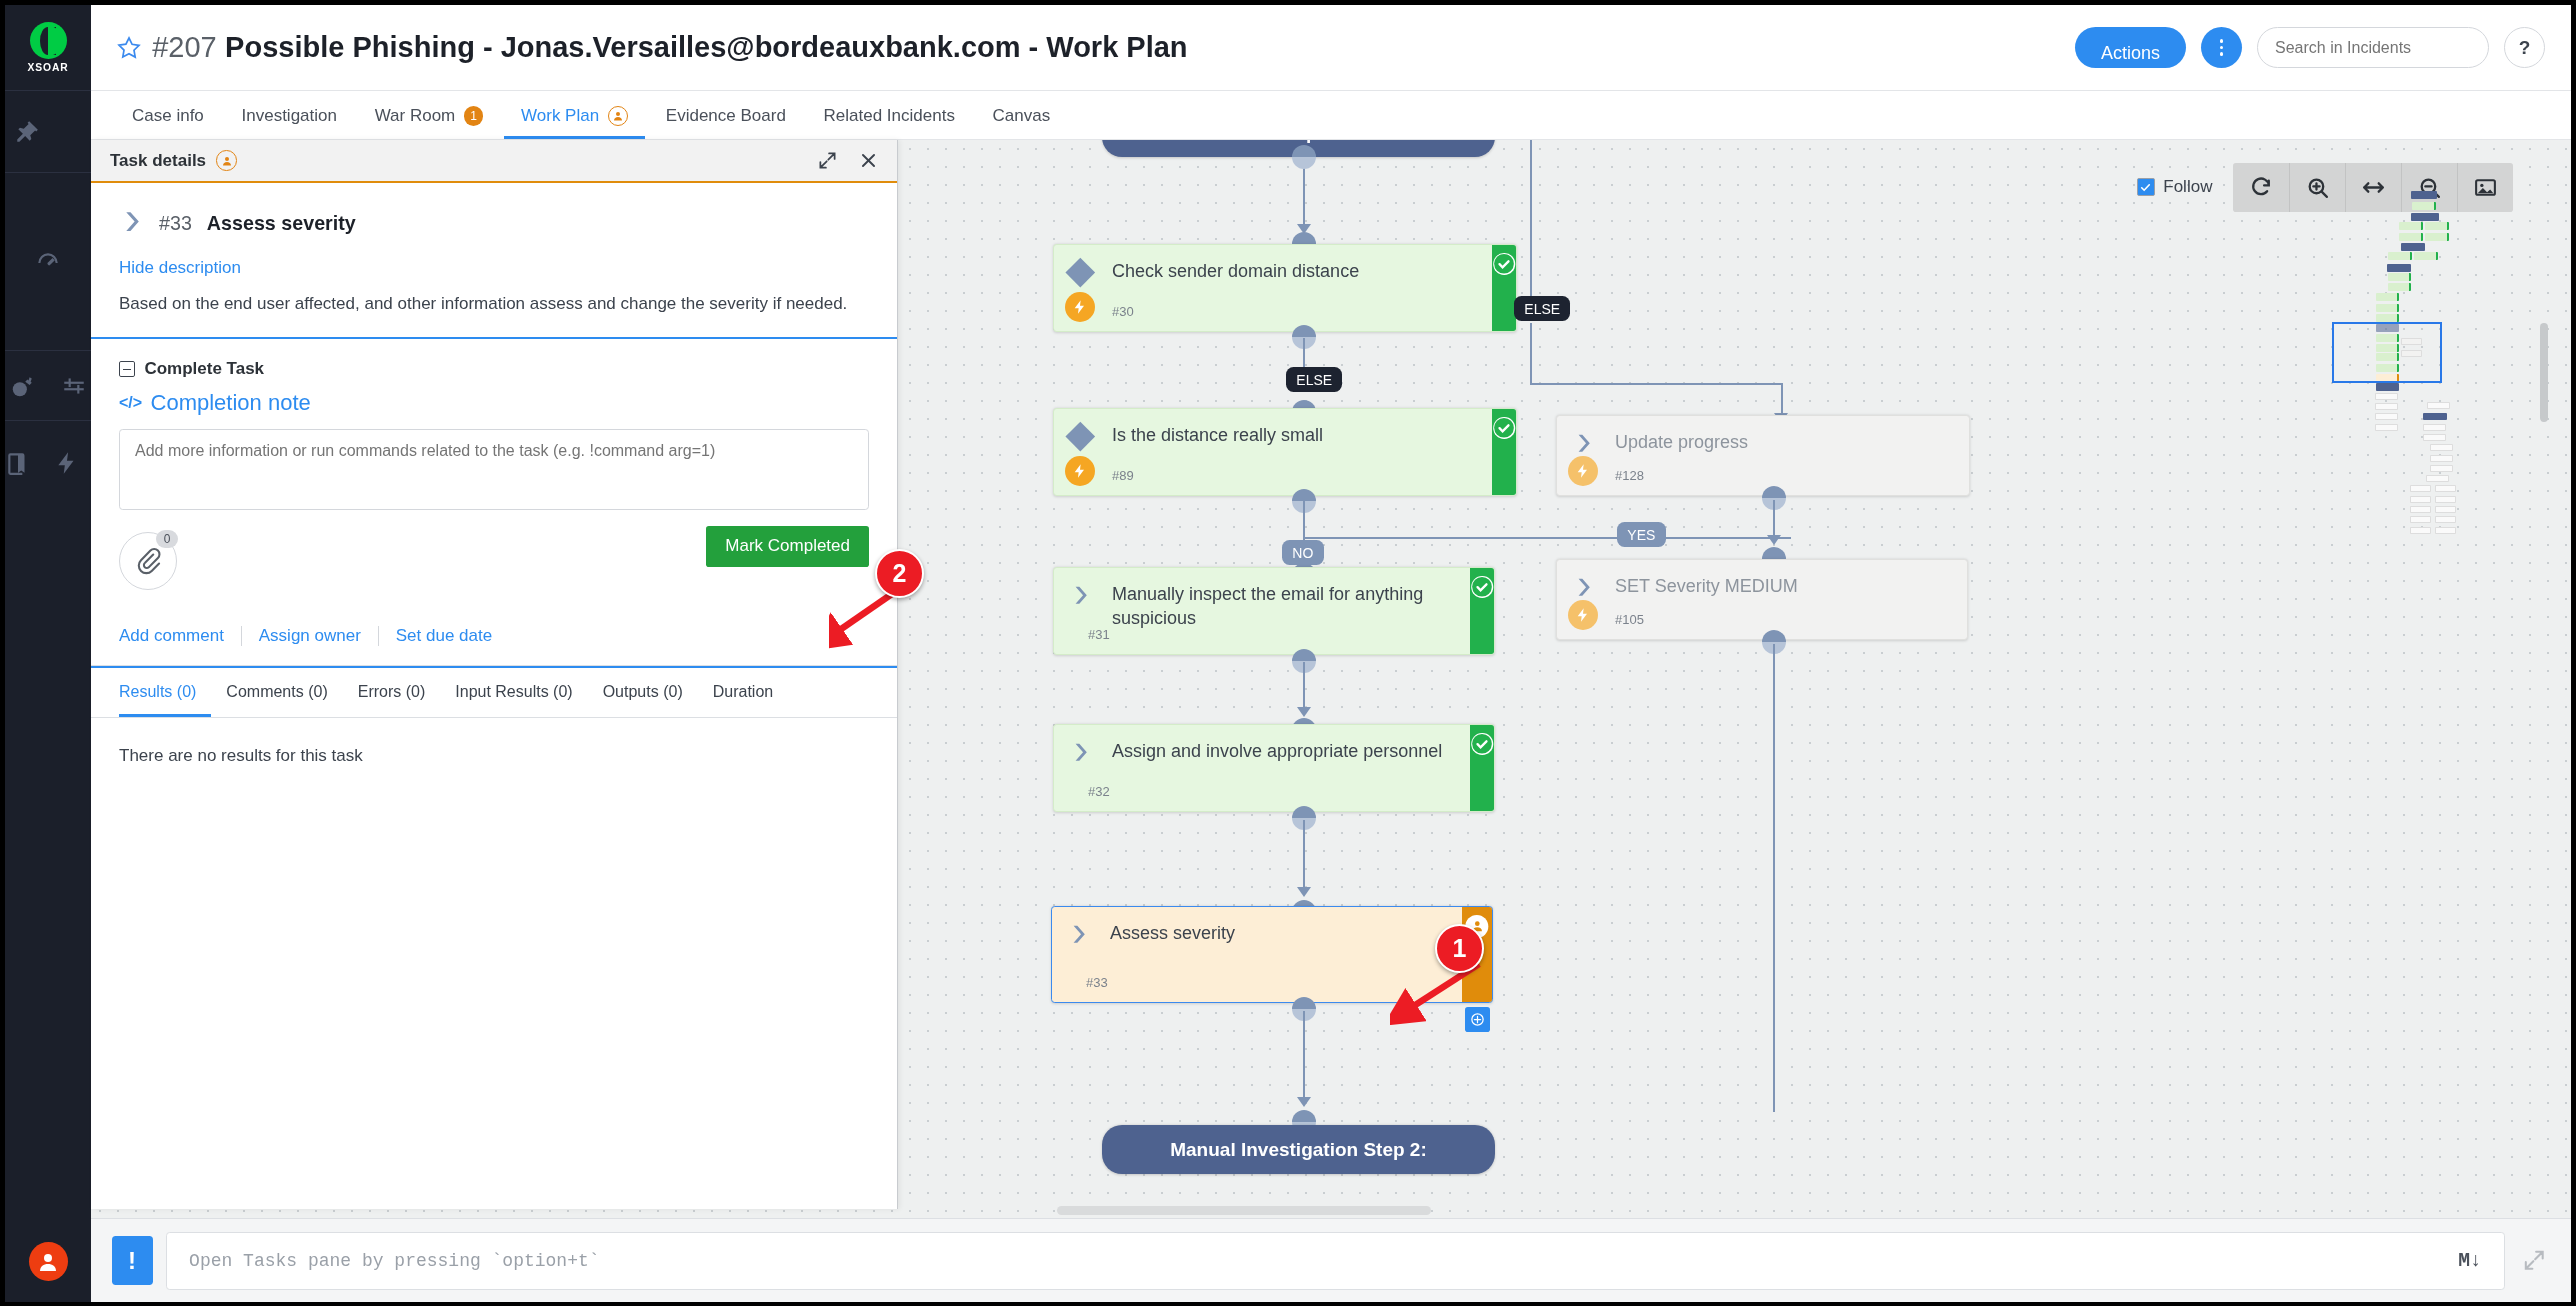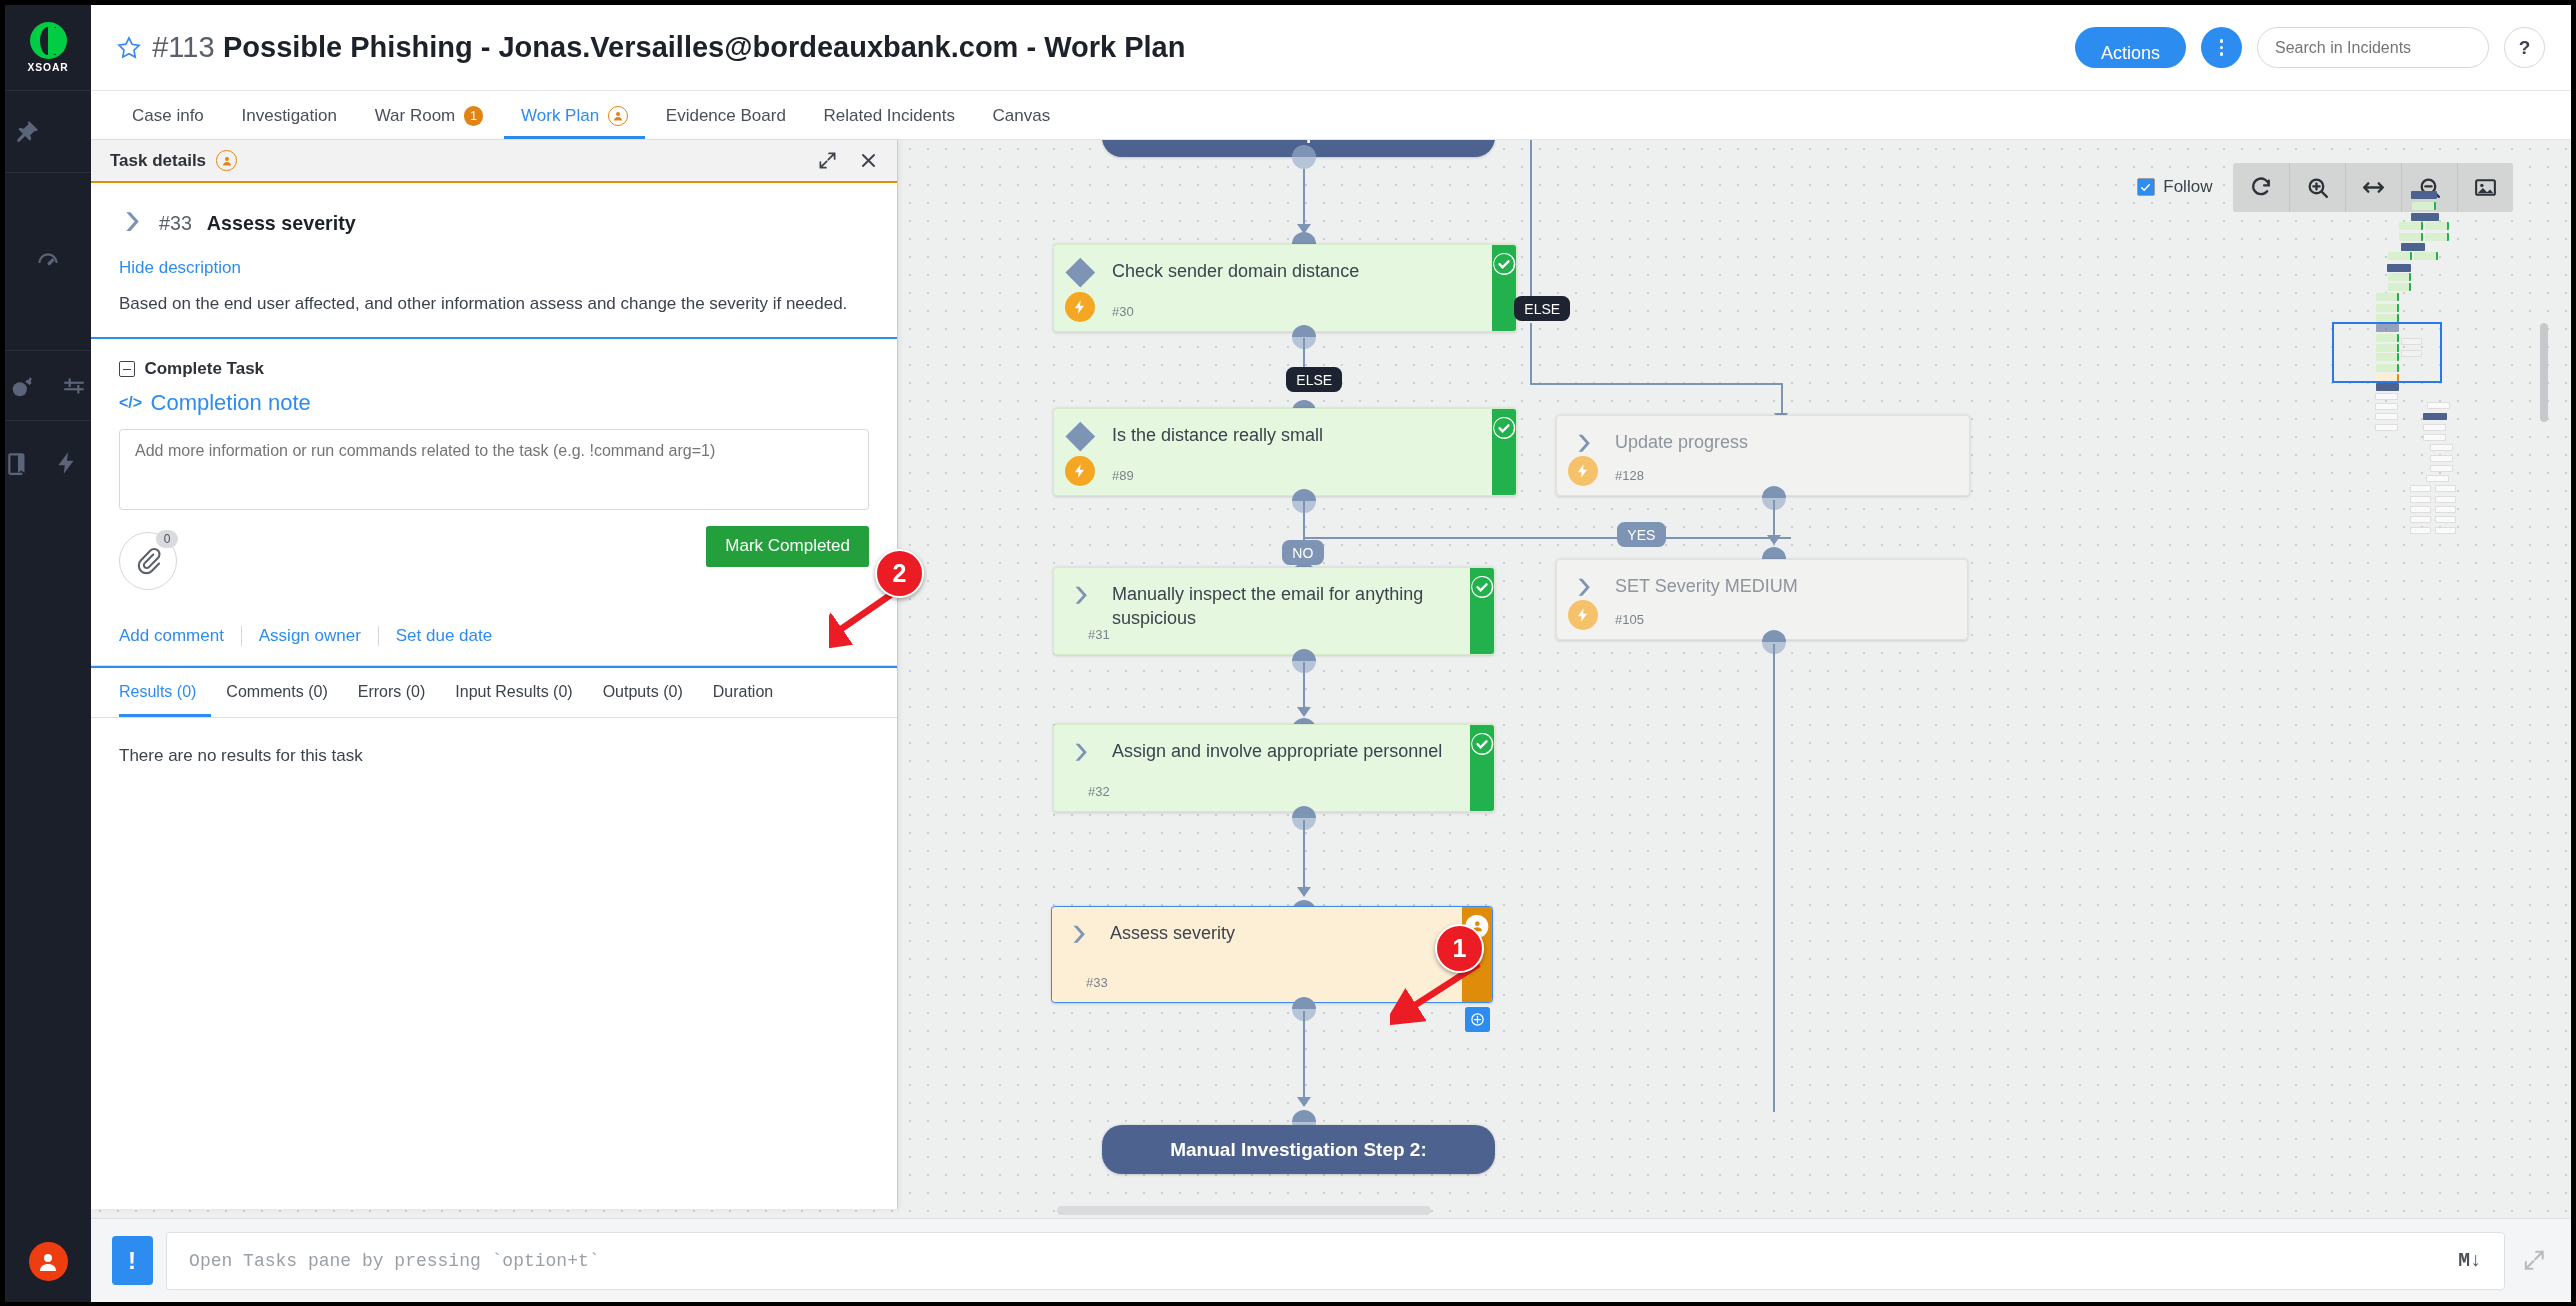--- a/index.html
+++ b/index.html
@@ -414,21 +414,21 @@
           <circle cx="12" cy="8" r="4"></circle>
           <path d="M4 21c0-4.4 3.6-7 8-7s8 2.6 8 7z"></path>
         </svg>
     </div>
   </div>
 
   <div class="header">
     <svg class="star-ico" viewBox="0 0 24 24">
       <path d="M12 2l3.1 6.3 6.9 1-5 4.9 1.2 6.9L12 17.8 5.8 21l1.2-6.9-5-4.9 6.9-1z" fill="none" stroke="#3b8aee" stroke-width="1.7"></path>
     </svg>
-    <span class="inc-num">#113</span>
+    <span class="inc-num">#207</span>
     <span class="inc-title">Possible Phishing - Jonas.Versailles@bordeauxbank.com - Work Plan</span>
     <div class="hdr-right">
       <button class="btn-actions">Actions</button>
       <button class="btn-kebab">
           <i></i>
           <i></i>
           <i></i>
         </button>
       <input class="search-box" placeholder="Search in Incidents" style="">
       <button class="btn-help">?</button>

